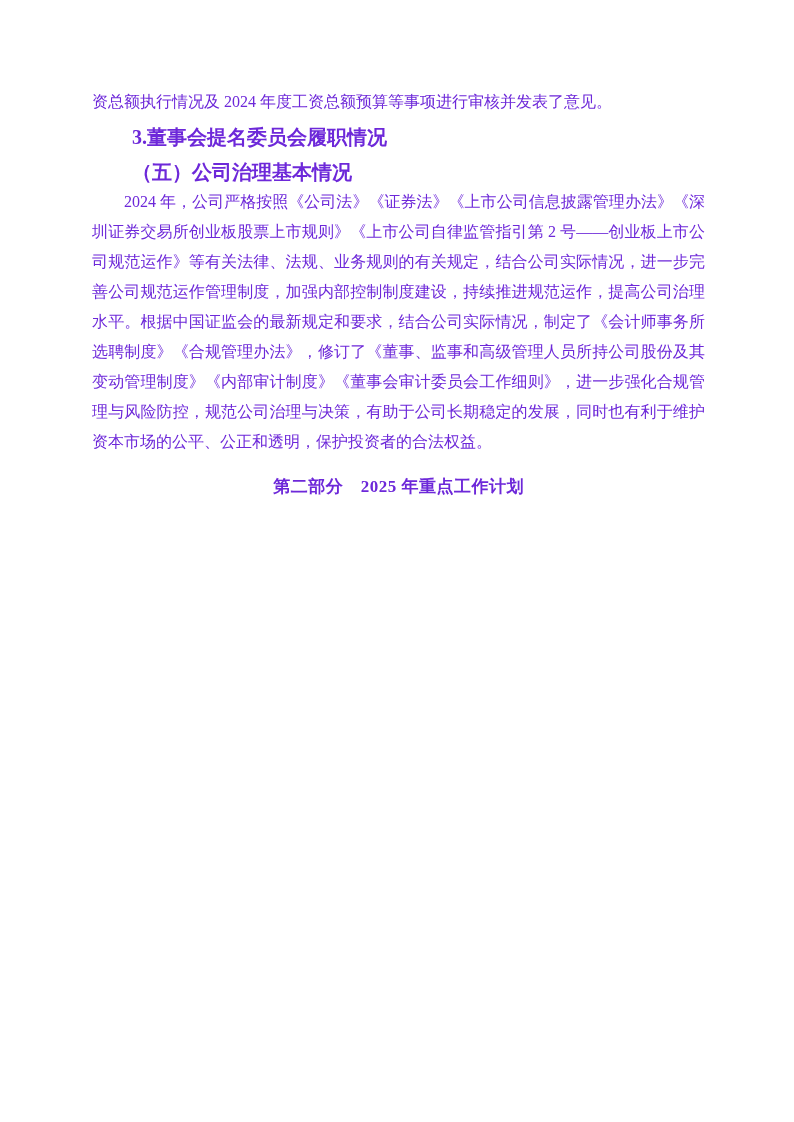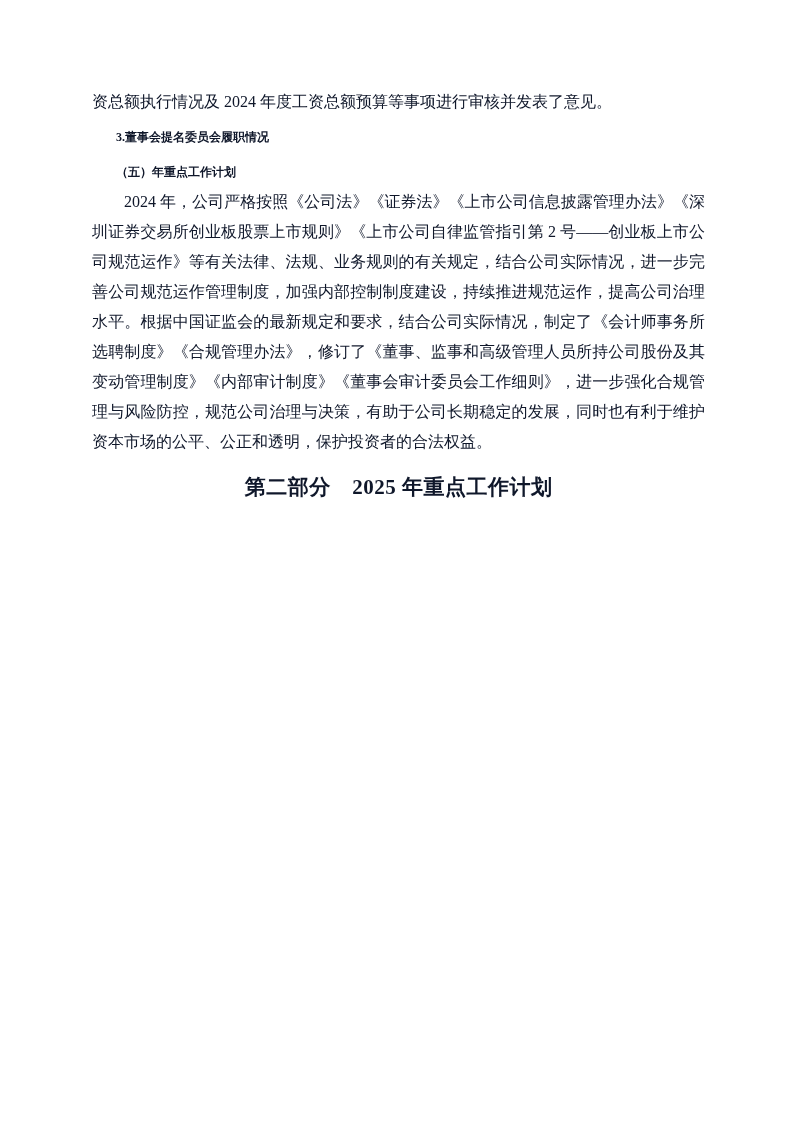--- a/index.html
+++ b/index.html
@@ -11,59 +11,59 @@
     position: relative;
     width: 794px;
     height: 1122px;
     margin: 0 auto;
     background: #ffffff;
     box-sizing: border-box;
     padding: 87px 89px 0 92px;
     font-family: "Liberation Serif", "DejaVu Serif", serif;
     font-size: 16px;
     line-height: 30px;
-    color: #0f172a;
+    color: #6d28d9;
     overflow: hidden;
   }
   .page p {
     margin: 0;
     text-align: justify;
     text-indent: 2em;
     word-break: break-all;
   }
   .page p.cont {
     text-indent: 0;
   }
   .page h3 {
-    font-size: 12px;
+    font-size: 20px;
     font-weight: bold;
     margin: 5px 0 0 0;
     text-indent: 2em;
     line-height: 30px;
   }
   .page h2.center-title {
-    font-size: 21px;
+    font-size: 17px;
     font-weight: bold;
     text-align: center;
     text-indent: 0;
     margin: 15px 0 13px 0;
     line-height: 30px;
     letter-spacing: 0.5px;
   }
 </style>
 </head>
 <body>
 
 <div class="page">
   <p class="cont">资总额执行情况及 2024 年度工资总额预算等事项进行审核并发表了意见。</p>
 
   <h3>3.董事会提名委员会履职情况</h3>
 
 
 
 
-  <h3>（五）年重点工作计划</h3>
+  <h3>（五）公司治理基本情况</h3>
 
   <p>2024 年，公司严格按照《公司法》《证券法》《上市公司信息披露管理办法》《深圳证券交易所创业板股票上市规则》《上市公司自律监管指引第 2 号——创业板上市公司规范运作》等有关法律、法规、业务规则的有关规定，结合公司实际情况，进一步完善公司规范运作管理制度，加强内部控制制度建设，持续推进规范运作，提高公司治理水平。根据中国证监会的最新规定和要求，结合公司实际情况，制定了《会计师事务所选聘制度》《合规管理办法》，修订了《董事、监事和高级管理人员所持公司股份及其变动管理制度》《内部审计制度》《董事会审计委员会工作细则》，进一步强化合规管理与风险防控，规范公司治理与决策，有助于公司长期稳定的发展，同时也有利于维护资本市场的公平、公正和透明，保护投资者的合法权益。</p>
 
   <h2 class="center-title">第二部分　2025 年重点工作计划</h2>
 
 </div>
 
 </body></html>

